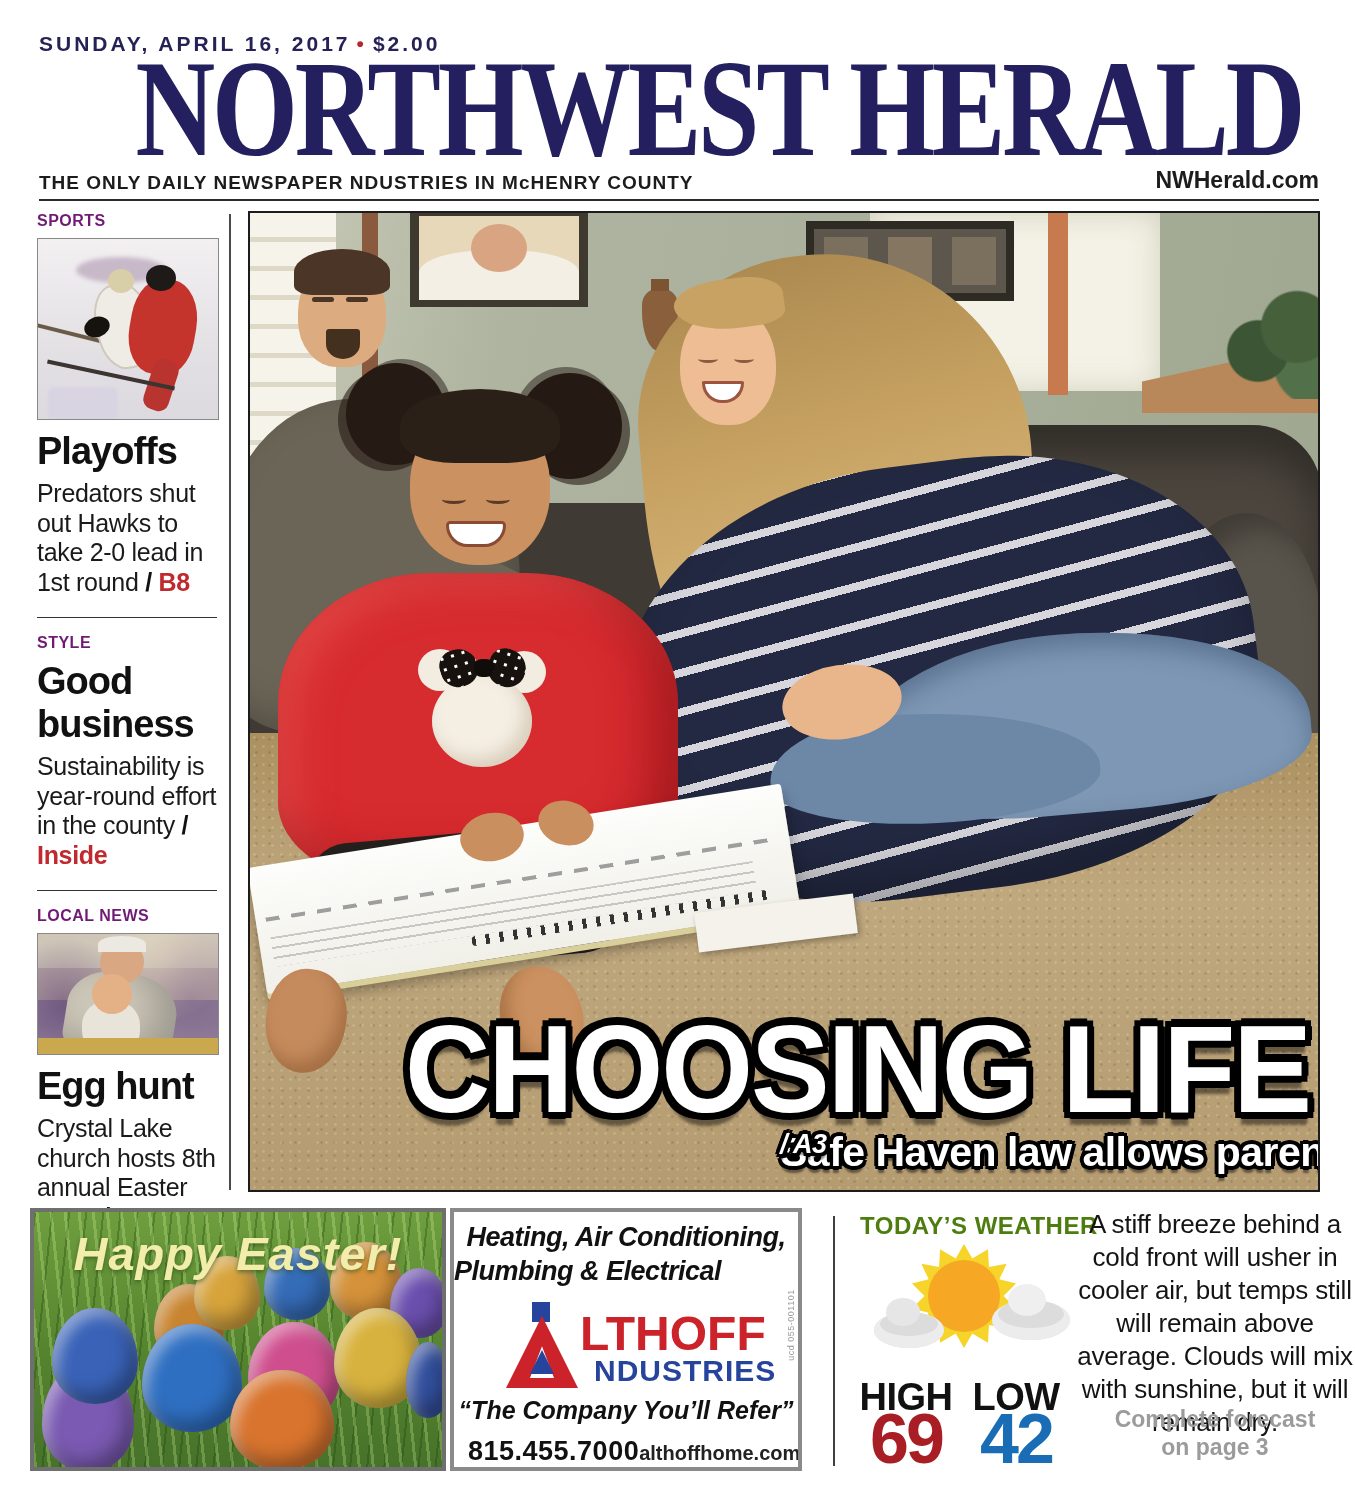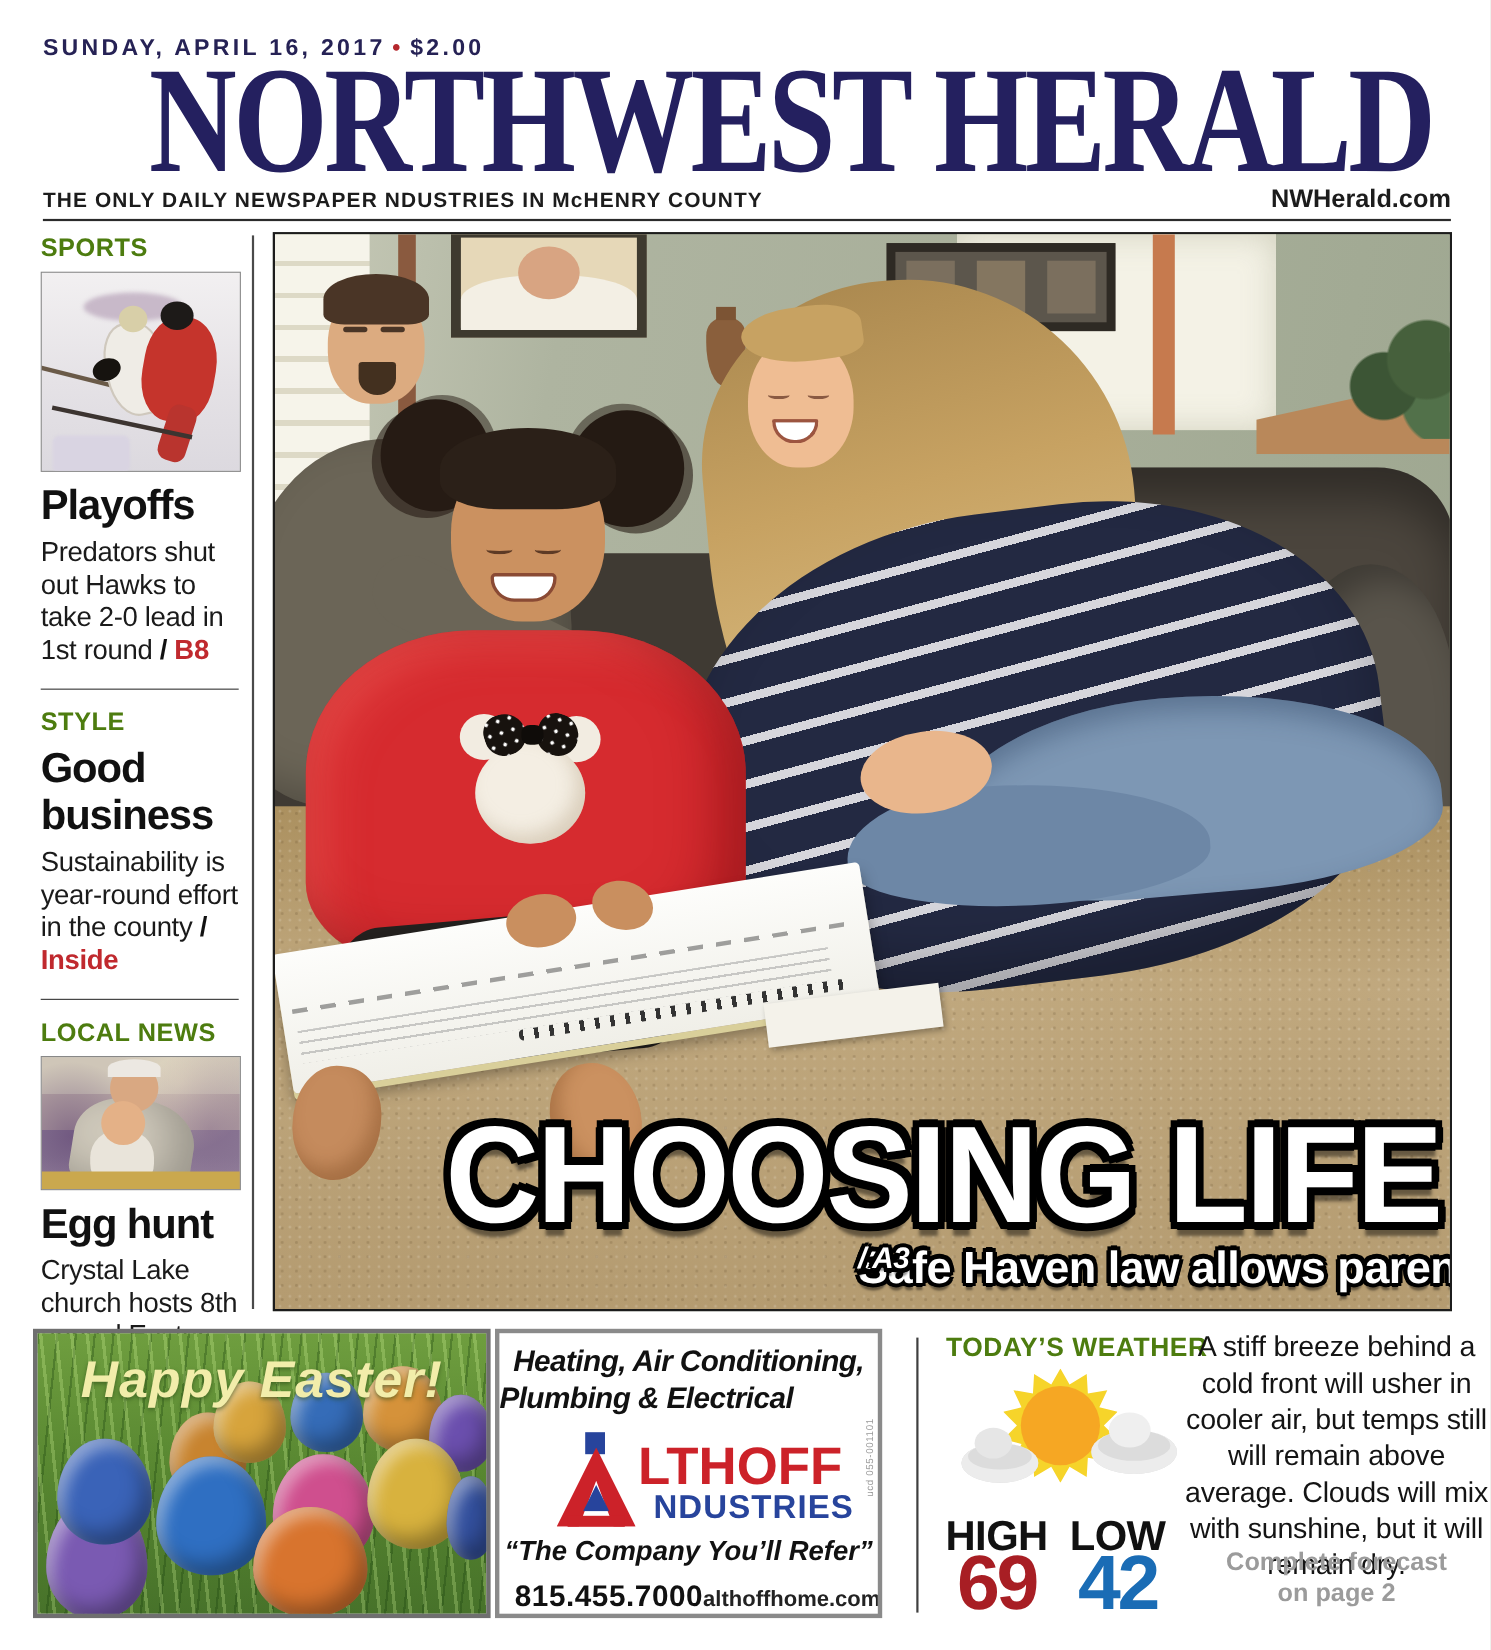--- a/index.html
+++ b/index.html
@@ -13,21 +13,21 @@
   .masthead { left:0; top:40px; width:100%; text-align:center; font-family:"Liberation Serif", serif;
               font-weight:bold; font-size:138px; line-height:1.0; color:#24205f;
               transform:scaleX(.80); transform-origin:center; letter-spacing:-4px; white-space:nowrap; }
   .tagline-row { left:39px; top:167px; width:1280px; display:flex; justify-content:space-between; align-items:flex-end; }
   .tagline { font-size:19px; font-weight:bold; letter-spacing:1px; color:#1c1c1c; }
   .site { font-size:23px; font-weight:bold; color:#1c1c1c; }
   .header-rule { left:39px; top:199px; width:1280px; border-top:2px solid #2b2b2b; }
 
   
   .sidebar { left:37px; top:212px; width:182px; }
-  .sec-label { font-size:23px; font-weight:bold; letter-spacing:.5px; color:#4d7c0f; margin-bottom:8px; }
+  .sec-label { font-size:16px; font-weight:bold; letter-spacing:.5px; color:#701a75; margin-bottom:8px; }
   .side-head { font-size:38px; font-weight:bold; letter-spacing:-1px; color:#111; margin:10px 0 6px 0; }
   .side-teaser { font-size:25px; line-height:1.18; color:#1a1a1a; letter-spacing:-.3px; }
   .side-teaser .slash { font-weight:bold; color:#111; }
   .side-teaser .ref { font-weight:bold; color:#c0292e; }
   .side-div { border:none; border-top:1.5px solid #333; margin:20px 0 16px 0; width:180px; }
 
   .thumb { position:relative; width:182px; overflow:hidden; border:1px solid #888; }
   .hockey { height:182px; background:linear-gradient(#f2f0f1, #e5e2e6 55%, #dcd9df); }
   .hockey .mark { position:absolute; left:38px; top:18px; width:90px; height:26px; background:#c8b9c9; border-radius:50%; filter:blur(2px); }
   .hockey .p-red { position:absolute; left:92px; top:40px; width:66px; height:96px; background:#c5342c; border-radius:42% 46% 40% 44%; transform:rotate(10deg); }
@@ -390,17 +390,17 @@
       <div class="hl-label">HIGH</div>
       <div class="hl-label">LOW</div>
     </div>
     <div class="temp-row">
       <div class="temp high">69</div>
       <div class="temp low">42</div>
     </div>
     <div class="forecast">A stiff breeze behind a cold front will usher in cooler air, but temps still will remain above average. Clouds will mix with sunshine, but it will remain dry.</div>
     <div class="forecast-note">
       <div>Complete forecast</div>
-      <div>on page 2</div>
+      <div>on page 3</div>
     </div>
   </div>
 
 </div>
 
 </body></html>

